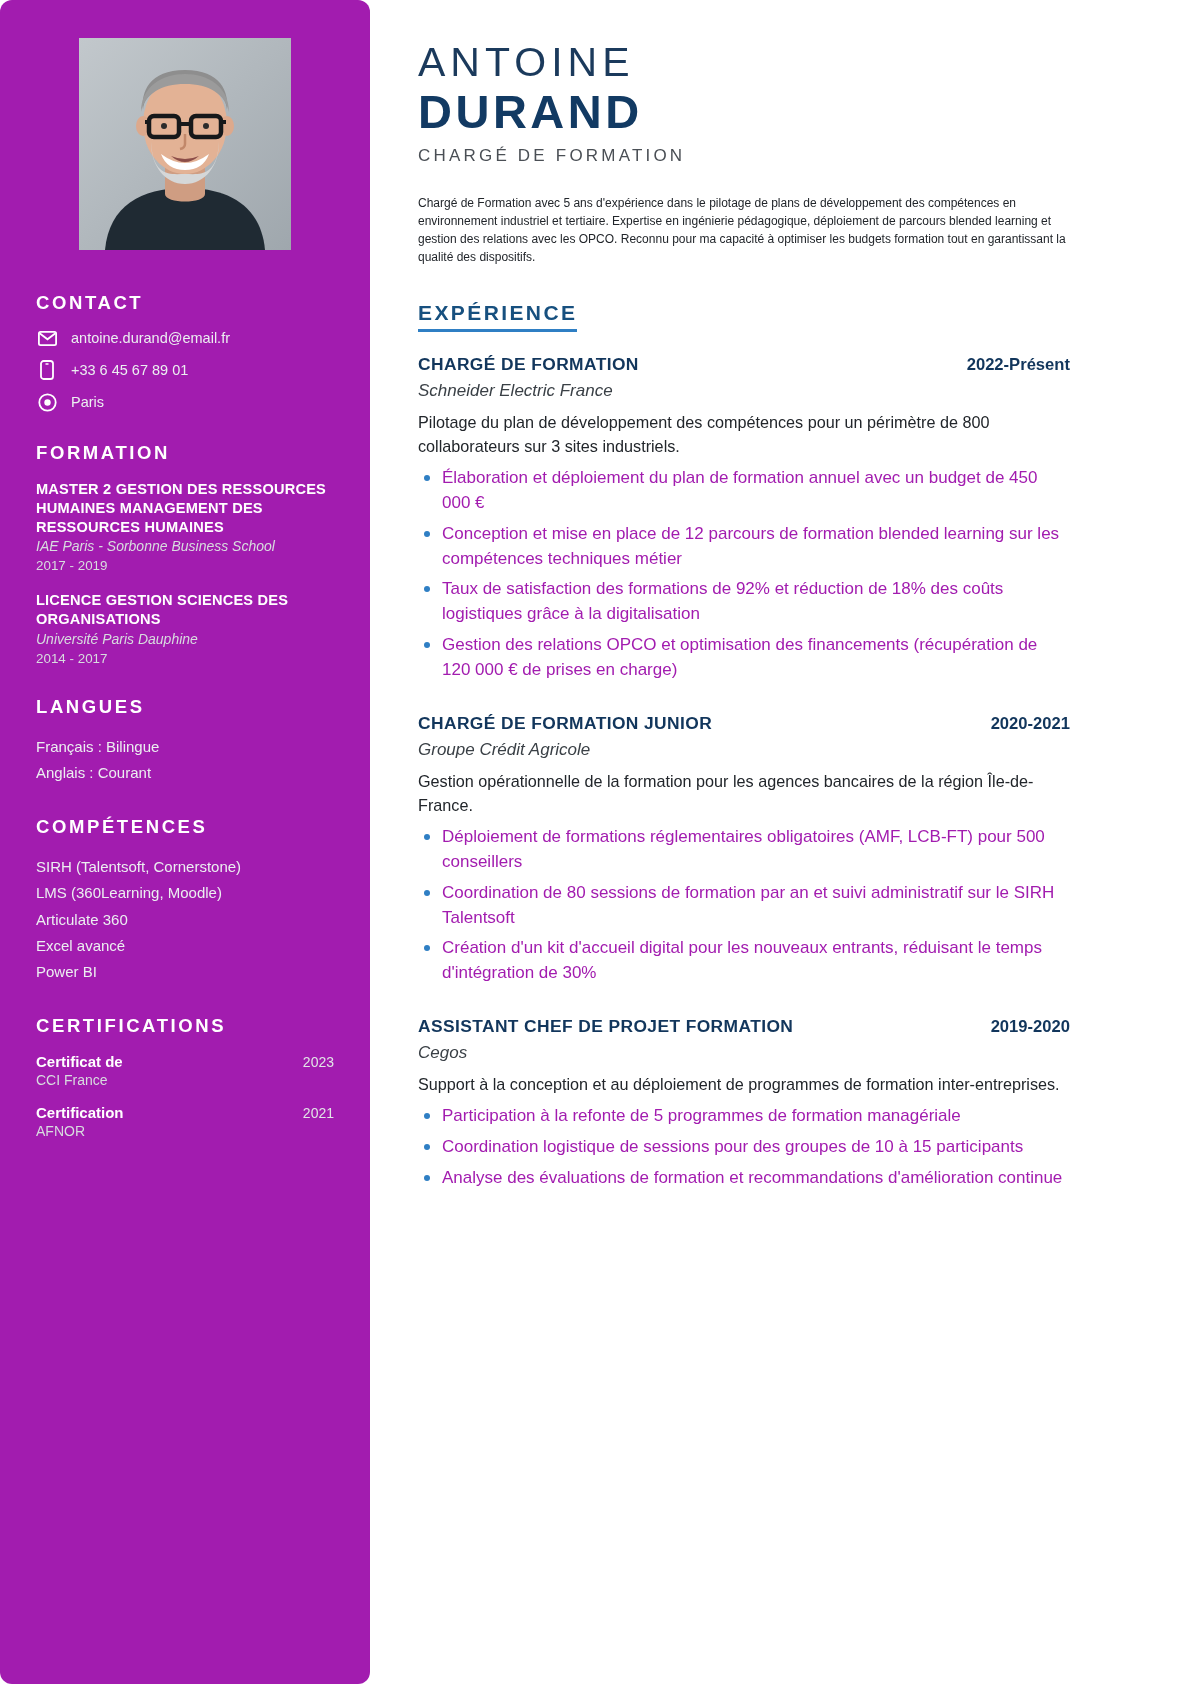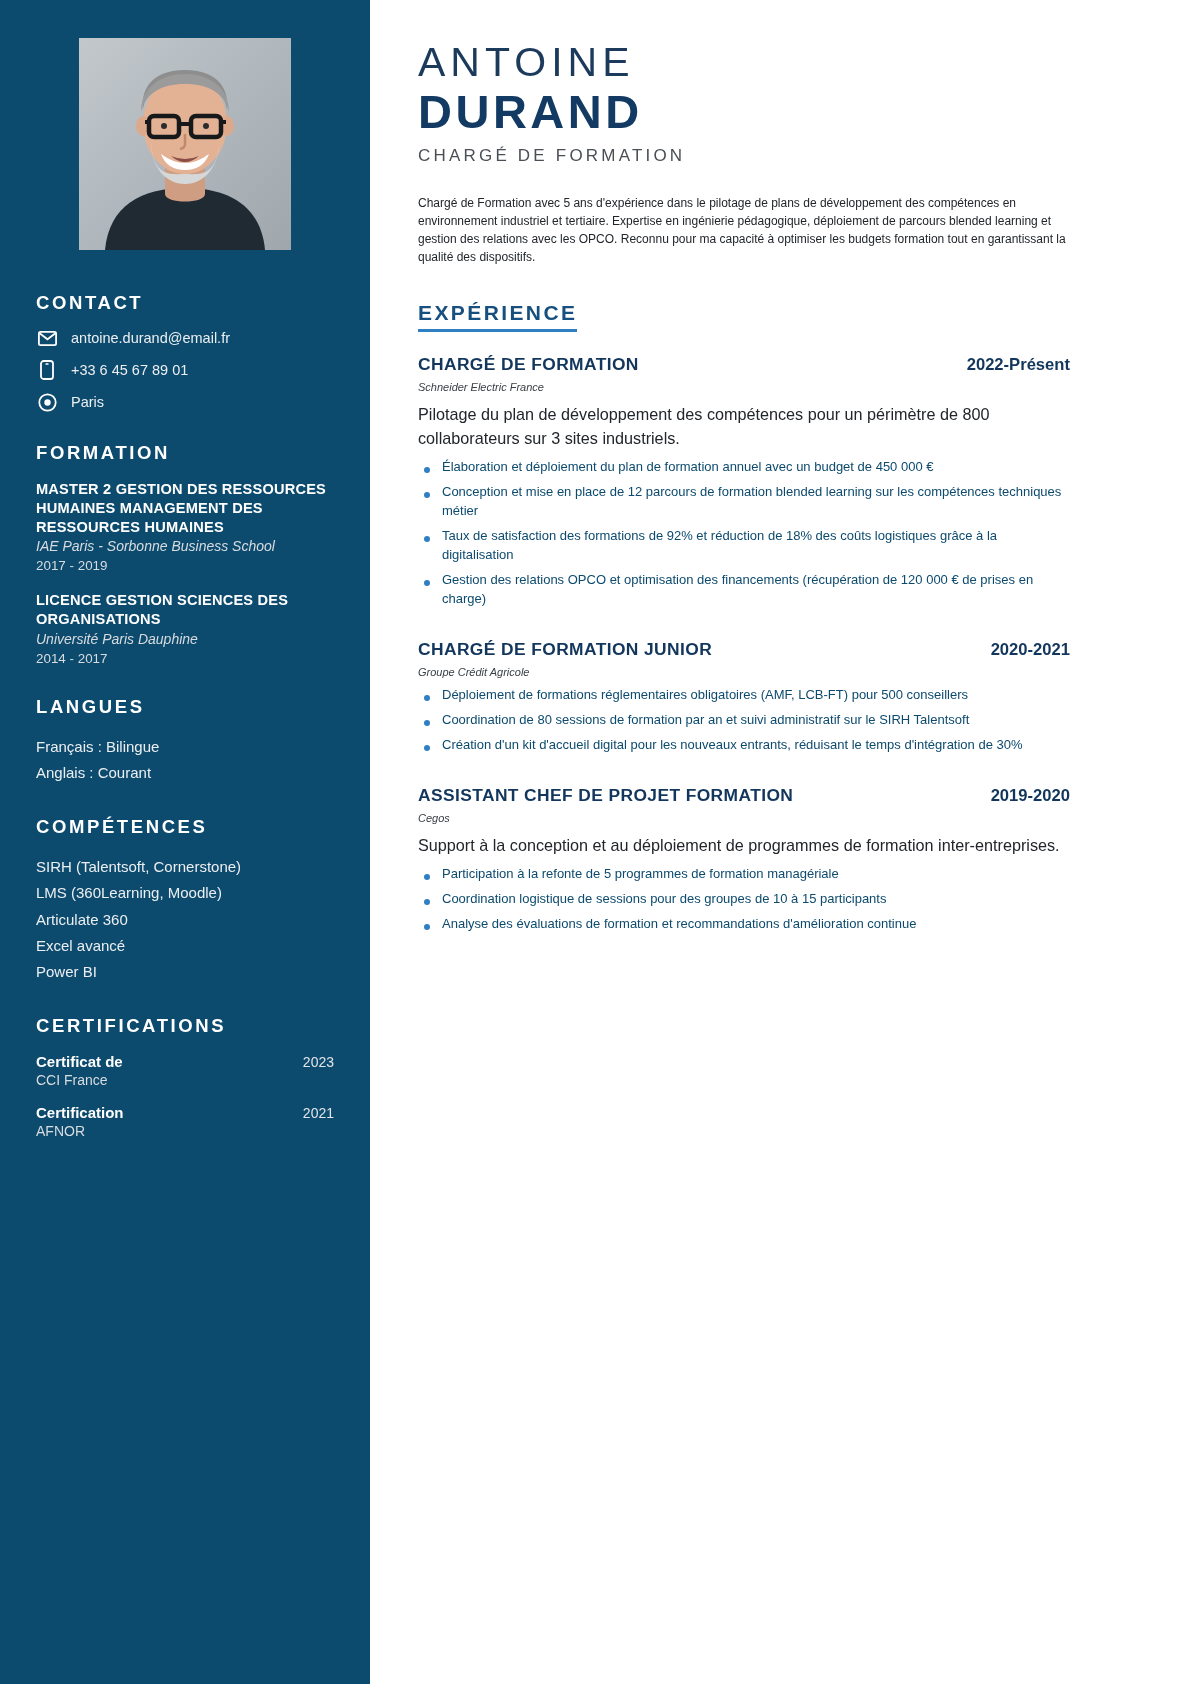--- a/index.html
+++ b/index.html
@@ -14,23 +14,24 @@
     min-height: 1684px;
     background: #ffffff;
     display: flex;
     align-items: stretch;
   }
 
   
   .sidebar {
     width: 370px;
     flex: 0 0 370px;
-    background: #0c4a6e;
+    background: #a21caf;
     color: #ffffff;
     padding: 38px 36px 40px 36px;
+    border-radius: 12px;
   }
   .photo-wrap {
     width: 212px;
     height: 212px;
     margin: 0 auto 42px auto;
     overflow: hidden;
     background: #b9bfc3;
     position: relative;
   }
   .photo-svg { display: block; width: 212px; height: 212px; }
@@ -157,41 +158,41 @@
     color: #12365c;
     text-transform: uppercase;
   }
   .job-dates {
     font-size: 16.6px;
     font-weight: bold;
     color: #12365c;
     white-space: nowrap;
   }
   .job-company {
-    font-size: 11px;
+    font-size: 17px;
     font-style: italic;
     color: #3a4046;
     margin-top: 6px;
   }
   .job-desc {
     font-size: 16.2px;
     line-height: 1.5;
     color: #22262b;
     margin-top: 9px;
   }
   ul.bullets {
     list-style: none;
     margin-top: 8px;
   }
   ul.bullets li {
     position: relative;
     padding-left: 24px;
-    font-size: 13px;
+    font-size: 17px;
     line-height: 1.46;
-    color: #0c4a6e;
+    color: #a21caf;
     margin-bottom: 6px;
   }
   ul.bullets li::before {
     content: "";
     position: absolute;
     left: 6px;
     top: 9px;
     width: 6px;
     height: 6px;
     border-radius: 50%;
@@ -359,20 +360,21 @@
       </ul>
     </section>
 
     
     <section class="job">
       <div class="job-head">
         <span class="job-role">CHARGÉ DE FORMATION JUNIOR</span>
         <span class="job-dates">2020-2021</span>
       </div>
       <div class="job-company">Groupe Crédit Agricole</div>
+      <p class="job-desc">Gestion opérationnelle de la formation pour les agences bancaires de la région Île-de-France.</p>
       <ul class="bullets">
         <li>Déploiement de formations réglementaires obligatoires (AMF, LCB-FT) pour 500 conseillers</li>
         <li>Coordination de 80 sessions de formation par an et suivi administratif sur le SIRH Talentsoft</li>
         <li>Création d'un kit d'accueil digital pour les nouveaux entrants, réduisant le temps d'intégration de 30%</li>
       </ul>
     </section>
 
     
     <section class="job">
       <div class="job-head">

